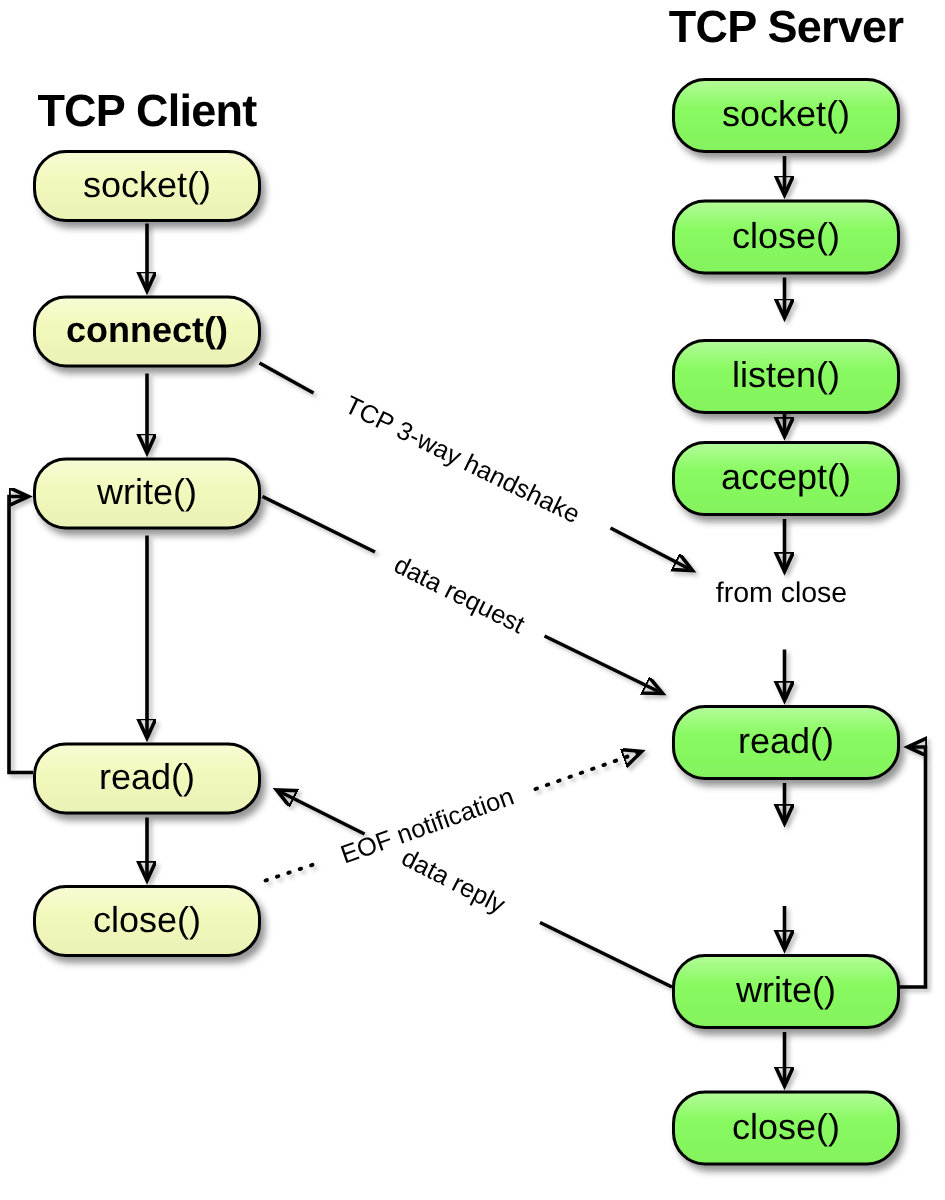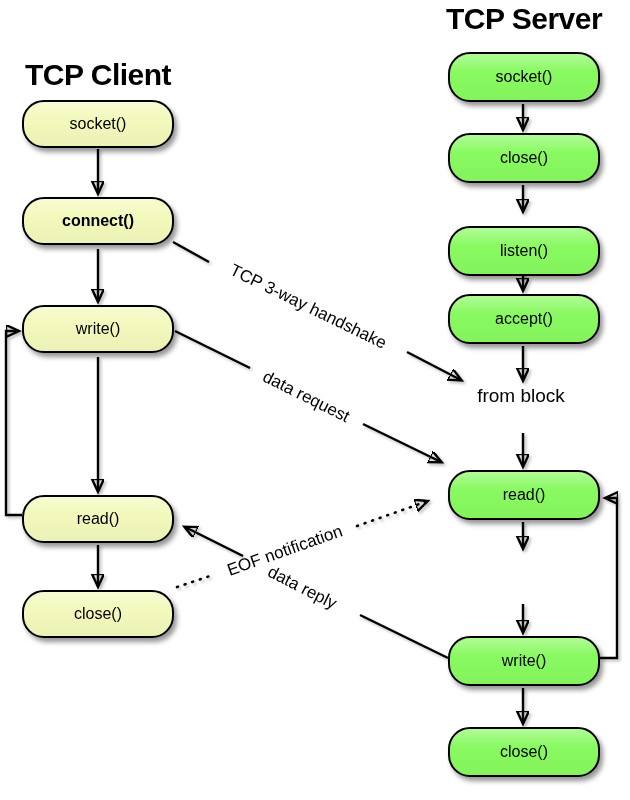--- a/index.html
+++ b/index.html
@@ -25,21 +25,21 @@
     white-space: nowrap;
   }
   .node {
     position: absolute;
     box-sizing: border-box;
     border: 2px solid #000;
     border-radius: 22px;
     display: flex;
     align-items: center;
     justify-content: center;
-    font-size: 16px;
+    font-size: 24px;
     color: #000;
     text-align: center;
     box-shadow: 3px 4px 5px rgba(0,0,0,0.42);
     background-image: linear-gradient(180deg, rgba(255,255,255,0.35) 0%, rgba(255,255,255,0) 40%, rgba(0,0,0,0.03) 100%);
   }
   .client-node { left: 22px; width: 152px; height: 48px; background-color: var(--client_node); }
   .server-node { left: 448px; width: 152px; height: 50px; background-color: var(--server_node); }
   .process-node { background-color: var(--process_node); line-height: 22px; }
   .process-node span { display: inline-block; max-width: 92px; }
   .note {
@@ -186,21 +186,21 @@
       <span>read()</span>
     </div>
   <div class="node server-node" style="top:636px;">
       <span>write()</span>
     </div>
   <div class="node server-node" style="top:727px;">
       <span>close()</span>
     </div>
 
   <div class="note" style="left:411px; top:385px; width:220px;">
-    <div>from block</div>
+    <div>from close</div>
   </div>
 
   <div class="edge-label" style="left:308px; top:307px; --rot:26deg;">TCP 3-way handshake</div>
   <div class="edge-label" style="left:306px; top:397px; --rot:26.5deg;">data request</div>
   <div class="edge-label" style="left:285px; top:551px; --rot:-19.5deg;">EOF notification</div>
   <div class="edge-label" style="left:302px; top:588px; --rot:27deg;">data reply</div>
 
 </div>
 
 </body></html>

